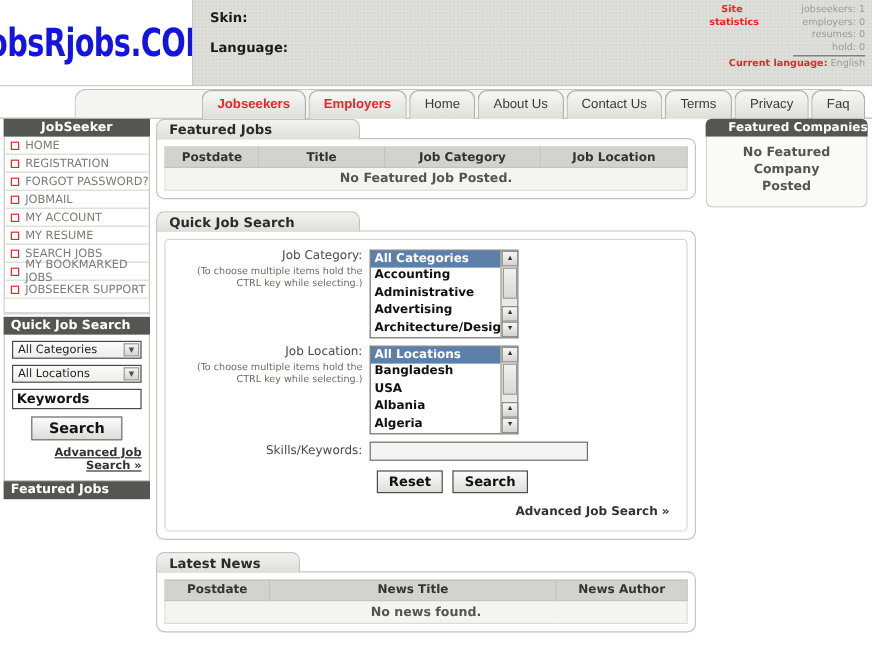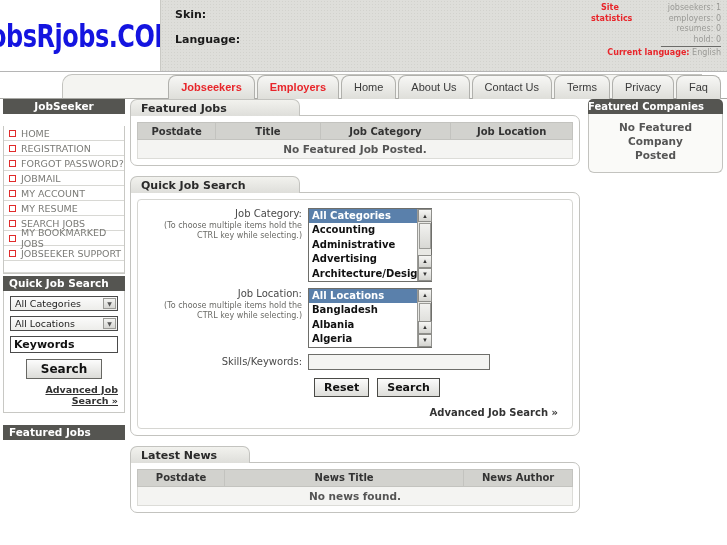--- a/index.html
+++ b/index.html
@@ -129,21 +129,21 @@
     width: 727px;
     height: 446px;
     background: #ffffff;
   }
 
   
   #sidebar {
     position: absolute; left: 3px; top: 0;
     width: 122px;
   }
-  .side-panel { margin-bottom: 12px; }
+  .side-panel { margin-bottom: 0; }
   .side-head {
     background: #555551;
     color: #ffffff;
     font-weight: bold;
     font-size: 10.5px;
     height: 15px;
     line-height: 15px;
     text-align: center;
     font-family: "DejaVu Sans", sans-serif;
   }
@@ -399,21 +399,21 @@
   
   #right {
     position: absolute; left: 588px; top: 0;
     width: 135px;
   }
   .rp-head {
     background: #555551;
     color: #fff; font-weight: bold;
     font-size: 10px;
     height: 15px; line-height: 15px;
-    text-align: left;
+    text-align: right;
     border-top-left-radius: 5px;
     border-top-right-radius: 5px;
     font-family: "DejaVu Sans", sans-serif;
   }
   .rp-body {
     border: 1px solid #c3c3bf;
     border-top: none;
     border-bottom-left-radius: 6px;
     border-bottom-right-radius: 6px;
     background: #fafaf8;
@@ -600,20 +600,21 @@
           </div>
 
           <div class="form-row">
             <div class="form-label">
               <div class="main">Job Location:</div>
               <div class="hint">(To choose multiple items hold the CTRL key while selecting.)</div>
             </div>
             <div class="listbox">
               <div class="opt sel">All Locations</div>
               <div class="opt">Bangladesh</div>
+              <div class="opt">USA</div>
               <div class="opt">Albania</div>
               <div class="opt">Algeria</div>
               <div class="lb-scroll">
                 <div class="lb-arrow up">▲</div>
                 <div class="lb-thumb"></div>
                 <div class="lb-arrow mid">▲</div>
                 <div class="lb-arrow down">▼</div>
               </div>
             </div>
           </div>

